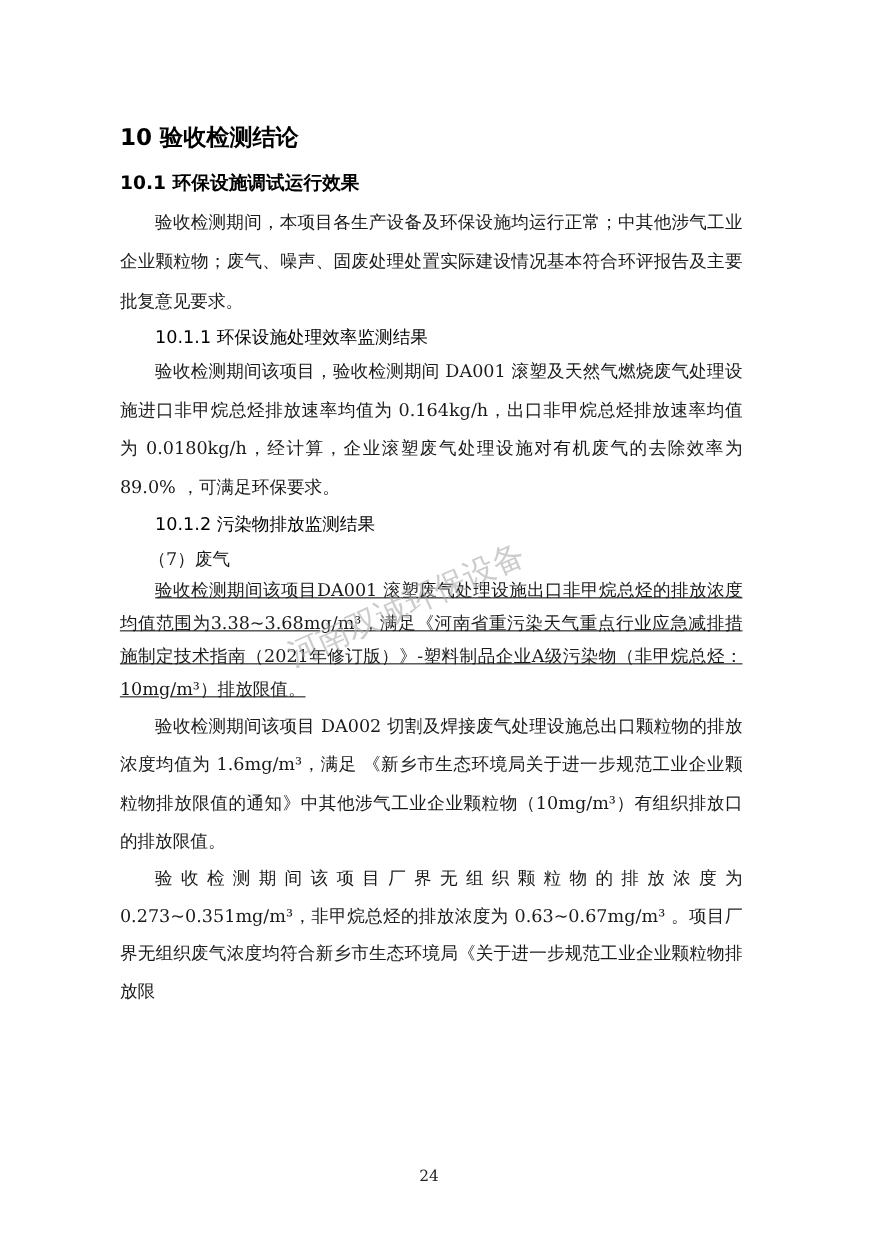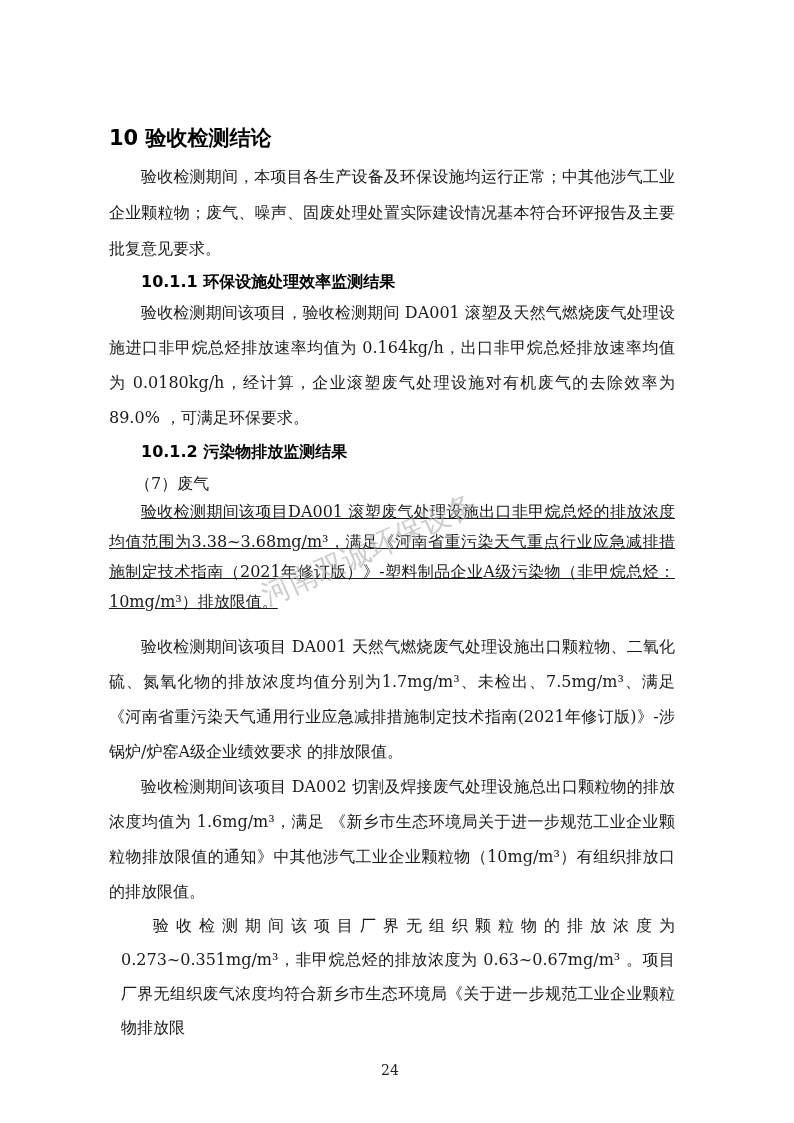--- a/index.html
+++ b/index.html
@@ -12,21 +12,21 @@
     width: 794px;
     height: 1123px;
     background: #ffffff;
     overflow: hidden;
     font-family: "DejaVu Serif", "Liberation Serif", serif;
     color: #1a1a1a;
   }
   .content {
     position: absolute;
     left: 109px;
-    top: 118px;
+    top: 105px;
     width: 566px;
   }
   .h1 {
     font-family: "DejaVu Sans", "Liberation Sans", sans-serif;
     font-size: 21px;
     font-weight: bold;
     line-height: 30px;
     margin: 5px 0 0 0;
     color: #000000;
   }
@@ -34,21 +34,21 @@
     font-family: "DejaVu Sans", "Liberation Sans", sans-serif;
     font-size: 17px;
     font-weight: bold;
     line-height: 22px;
     margin: 16px 0 0 0;
     color: #000000;
   }
   .h3 {
     font-family: "DejaVu Sans", "Liberation Sans", sans-serif;
     font-size: 16px;
-    font-weight: bold;
+    font-weight: normal;
     line-height: 22px;
     text-indent: 32px;
     color: #000000;
   }
   .h3.sub1 { margin: 4px 0 0 0; }
   .h3.sub2 { margin: 6px 0 0 0; }
   p.body {
     font-size: 16px;
     text-align: justify;
     text-justify: inter-character;
@@ -65,21 +65,21 @@
     font-size: 16px;
     line-height: 26px;
     text-indent: 26px;
     margin: 8px 0 0 0;
   }
   p.p-intro   { margin-top: 6px; }
   p.p-eff     { margin-top: 2px; }
   p.p-da001r  { margin-top: 0; text-decoration: underline; }
   p.p-da001g  { margin-top: 12px; }
   p.p-da002   { }
-  p.p-bound   { margin-top: 0; margin-left: 12px; }
+  p.p-bound   { margin-top: 0; }
   .watermark {
     position: absolute;
     left: 270px;
     top: 578px;
     height: 34px;
     line-height: 34px;
     font-family: "DejaVu Sans", "Liberation Sans", sans-serif;
     font-size: 29px;
     letter-spacing: 0px;
     color: #aeaeae;
@@ -105,34 +105,34 @@
 <body>
 
 <div class="page">
 
   <div class="watermark">河南双诚环保设备</div>
 
   <div class="content">
 
     <div class="h1">10 验收检测结论</div>
 
+    <div class="h2">10.1 环保设施调试运行效果</div>
 
     <p class="body lh36 p-intro">验收检测期间，本项目各生产设备及环保设施均运行正常；中其他涉气工业企业颗粒物；废气、噪声、固废处理处置实际建设情况基本符合环评报告及主要批复意见要求。</p>
 
     <div class="h3 sub1">10.1.1 环保设施处理效率监测结果</div>
 
     <p class="body lh35 p-eff">验收检测期间该项目，验收检测期间 DA001 滚塑及天然气燃烧废气处理设施进口非甲烷总烃排放速率均值为 0.164kg/h，出口非甲烷总烃排放速率均值为 0.0180kg/h，经计算，企业滚塑废气处理设施对有机废气的去除效率为89.0% ，可满足环保要求。</p>
 
     <div class="h3 sub2">10.1.2 污染物排放监测结果</div>
 
     <p class="item-label">（7）废气</p>
 
     <p class="body lh30 p-da001r">验收检测期间该项目DA001 滚塑废气处理设施出口非甲烷总烃的排放浓度均值范围为3.38~3.68mg/m³，满足《河南省重污染天气重点行业应急减排措施制定技术指南（2021年修订版）》-塑料制品企业A级污染物（非甲烷总烃：10mg/m³）排放限值。</p>
 
-    <p class="body lh35 p-da001g">验收检测期间该项目 DA001 天然气燃烧废气处理设施出口颗粒物、二氧化硫、氮氧化物的排放浓度均值分别为1.7mg/m³、未检出、7.5mg/m³、满足《河南省重污染天气通用行业应急减排措施制定技术指南(2021年修订版)》-涉锅炉/炉窑A级企业绩效要求 的排放限值。</p>
 
     <p class="body lh35 p-da002">验收检测期间该项目 DA002 切割及焊接废气处理设施总出口颗粒物的排放浓度均值为 1.6mg/m³，满足 《新乡市生态环境局关于进一步规范工业企业颗粒物排放限值的通知》中其他涉气工业企业颗粒物（10mg/m³）有组织排放口的排放限值。</p>
 
     <p class="body lh34 p-bound">验收检测期间该项目厂界无组织颗粒物的排放浓度为0.273~0.351mg/m³，非甲烷总烃的排放浓度为 0.63~0.67mg/m³ 。项目厂界无组织废气浓度均符合新乡市生态环境局《关于进一步规范工业企业颗粒物排放限</p>
 
   </div>
 
   <div class="page-number">24</div>
 
 </div>

